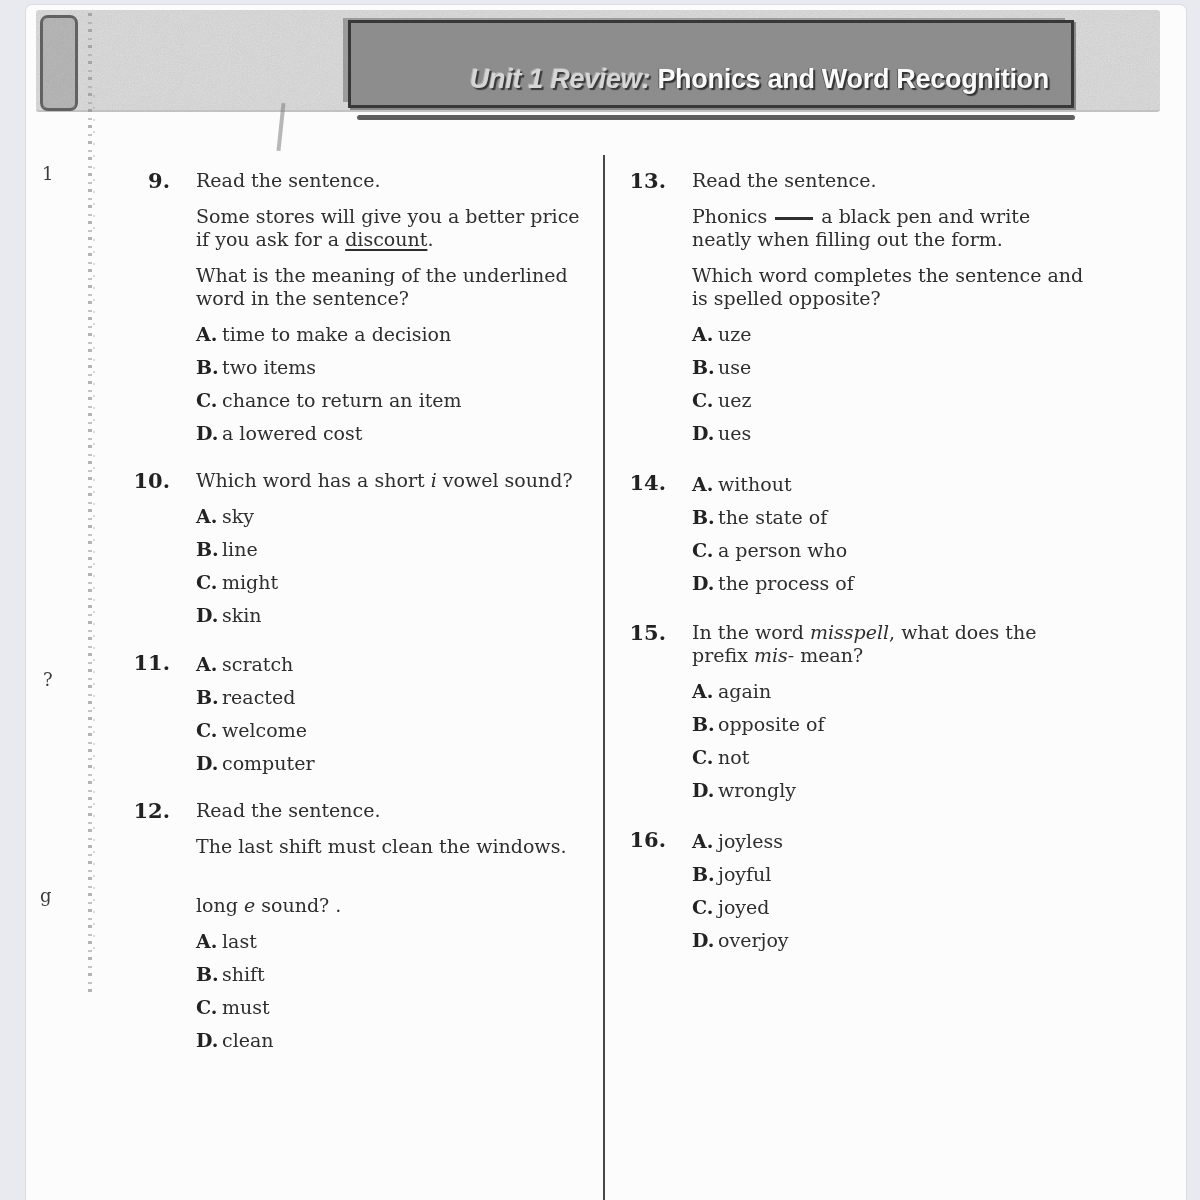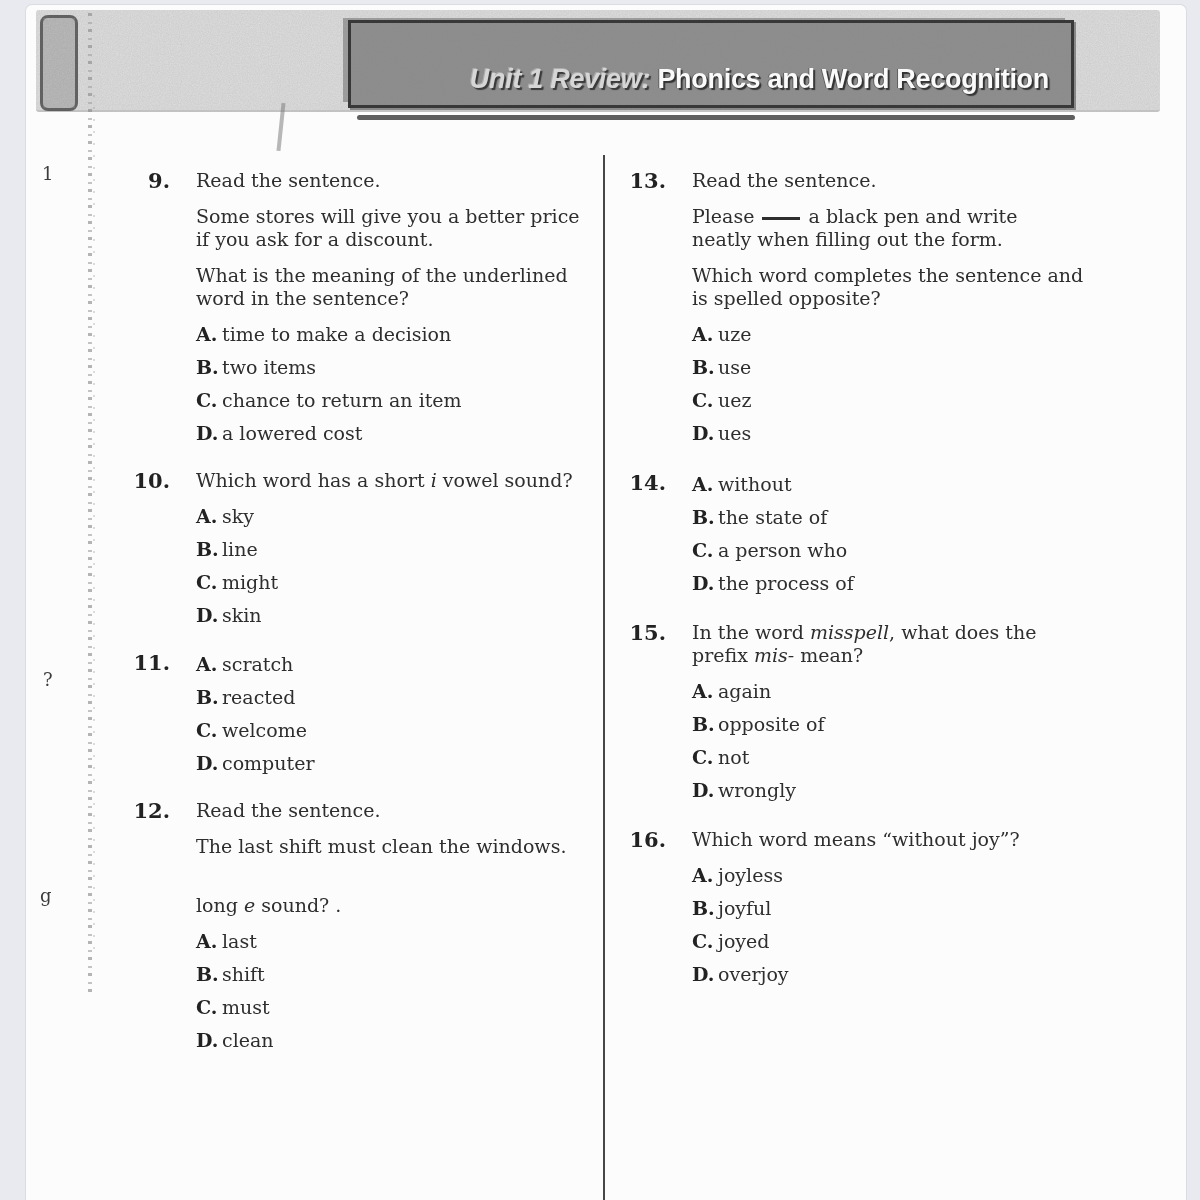--- a/index.html
+++ b/index.html
@@ -48,21 +48,21 @@
   .col-left .q{margin-bottom:14px;}
   .col-right .q{margin-bottom:16px;}
   .q-num{flex:0 0 40px;text-align:right;font-weight:700;font-size:21px;line-height:23px;color:#222;}
   .q-body{margin-left:26px;width:392px;font-size:19px;}
   .q-para{margin:0 0 13px;line-height:23px;}
   .q-opts{margin-top:2px;}
   .q-opt{display:flex;line-height:23px;margin-bottom:10px;}
   .opt-letter{flex:0 0 26px;font-weight:700;color:#222;}
   .opt-text{margin-left:0;}
   .it{font-style:italic;}
-  .ul{text-decoration-thickness:2px;text-underline-offset:3px;}
+  .ul{text-decoration:underline;text-decoration-thickness:2px;text-underline-offset:3px;}
   .blank{display:inline-block;width:38px;height:4px;border-bottom:3px solid #2e2e2e;
          vertical-align:baseline;transform:translateY(-3px);margin:0 2px;}
 </style>
 </head>
 <body>
 
 <div class="stage">
   <div class="page">
 
     <div class="band">
@@ -209,21 +209,21 @@
               </div>
             </div>
           </div>
         </div>
       </div>
     <div class="col col-right" id="col-right">
         <div class="q">
           <div class="q-num">13.</div>
           <div class="q-body">
             <p class="q-para"><span>Read the sentence.</span></p>
-            <p class="q-para"><span>Please </span><span class="blank"></span><span> a black pen and write</span><br><span>neatly when filling out the form.</span></p>
+            <p class="q-para"><span>Phonics </span><span class="blank"></span><span> a black pen and write</span><br><span>neatly when filling out the form.</span></p>
             <p class="q-para"><span>Which word completes the sentence and</span><br><span>is spelled opposite?</span></p>
             <div class="q-opts">
               <div class="q-opt">
                 <span class="opt-letter">A.</span>
                 <span class="opt-text">uze</span>
               </div>
               <div class="q-opt">
                 <span class="opt-letter">B.</span>
                 <span class="opt-text">use</span>
               </div>
@@ -281,21 +281,20 @@
               <div class="q-opt">
                 <span class="opt-letter">D.</span>
                 <span class="opt-text">wrongly</span>
               </div>
             </div>
           </div>
         </div>
         <div class="q">
           <div class="q-num">16.</div>
           <div class="q-body">
-            <p class="q-para"><span>Which word means “without joy”?</span></p>
             <div class="q-opts">
               <div class="q-opt">
                 <span class="opt-letter">A.</span>
                 <span class="opt-text">joyless</span>
               </div>
               <div class="q-opt">
                 <span class="opt-letter">B.</span>
                 <span class="opt-text">joyful</span>
               </div>
               <div class="q-opt">

